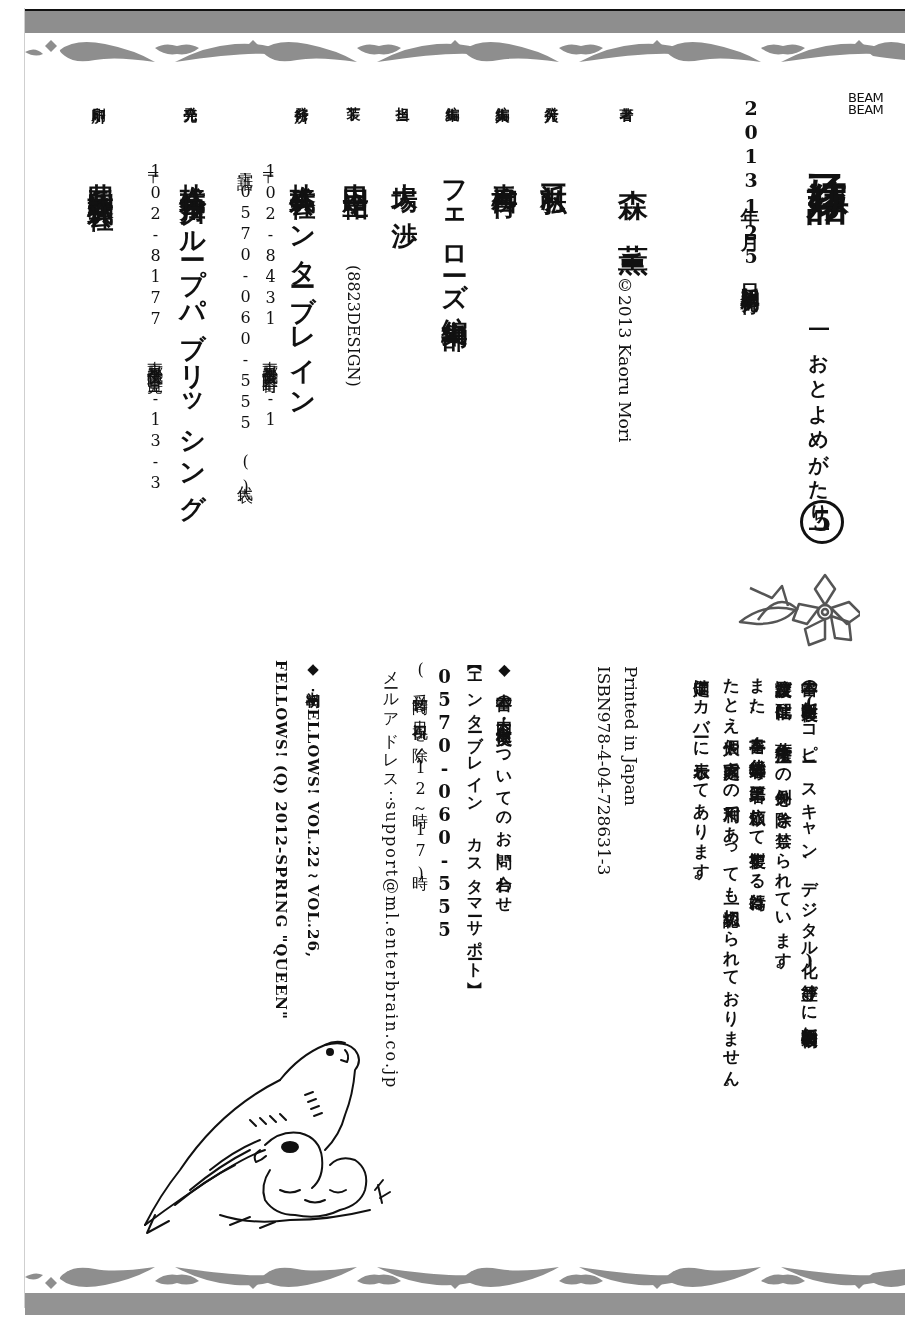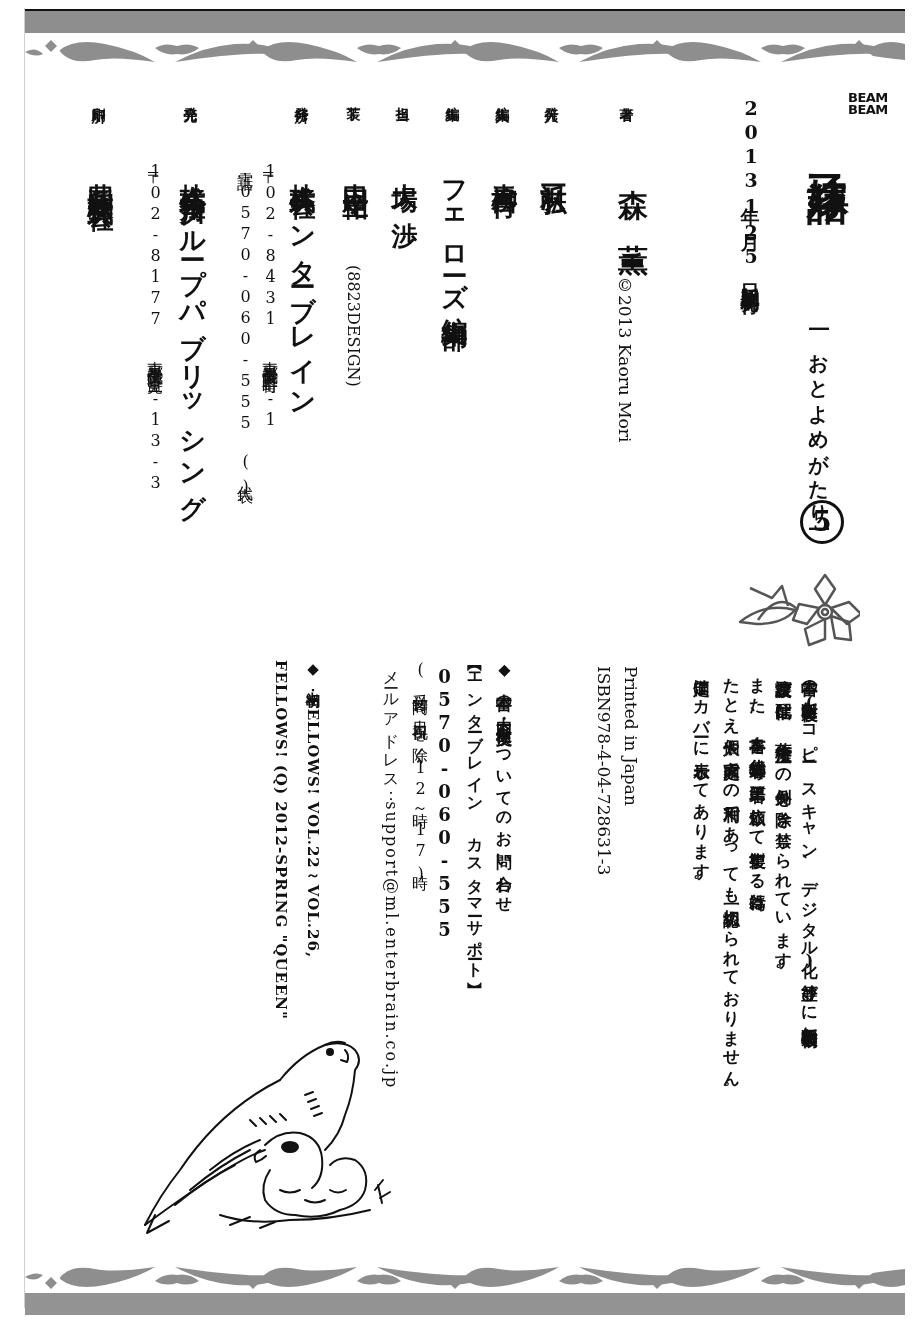--- a/index.html
+++ b/index.html
@@ -17,21 +17,21 @@
   .orn.bottom { top:1263px; }
 
   .vt { position:absolute; writing-mode: vertical-rl; text-orientation: upright; white-space:nowrap; }
   .vt.mixed { text-orientation: mixed; }
   .label { font-size:14px; font-weight:bold; letter-spacing:1px; }
   .name { font-size:26px; font-weight:bold; letter-spacing:3px; }
   .small { font-size:16px; letter-spacing:2px; }
   .body { font-size:16.5px; font-weight:bold; letter-spacing:1.2px; line-height:26px; }
 
   .beam { position:absolute; left:848px; top:92px; font-family:"DejaVu Sans","Liberation Sans",sans-serif;
-          font-weight:700; font-size:13px; line-height:12px; letter-spacing:-0.5px; color:#111; text-align:center; }
+          font-weight:400; font-size:13px; line-height:12px; letter-spacing:-0.5px; color:#111; text-align:center; }
   .title { font-size:42px; font-weight:bold; letter-spacing:4px; }
   .subtitle { font-size:20px; font-weight:bold; letter-spacing:2px; }
   .volume { position:absolute; left:800px; top:500px; width:38px; height:38px; border:3px solid #111; border-radius:50%;
             font-size:28px; font-weight:bold; text-align:center; line-height:38px; font-family:"DejaVu Serif",serif; }
   .flower { position:absolute; left:730px; top:560px; }
   .bird { position:absolute; left:130px; top:1020px; }
 </style>
 </head>
 <body>
 

